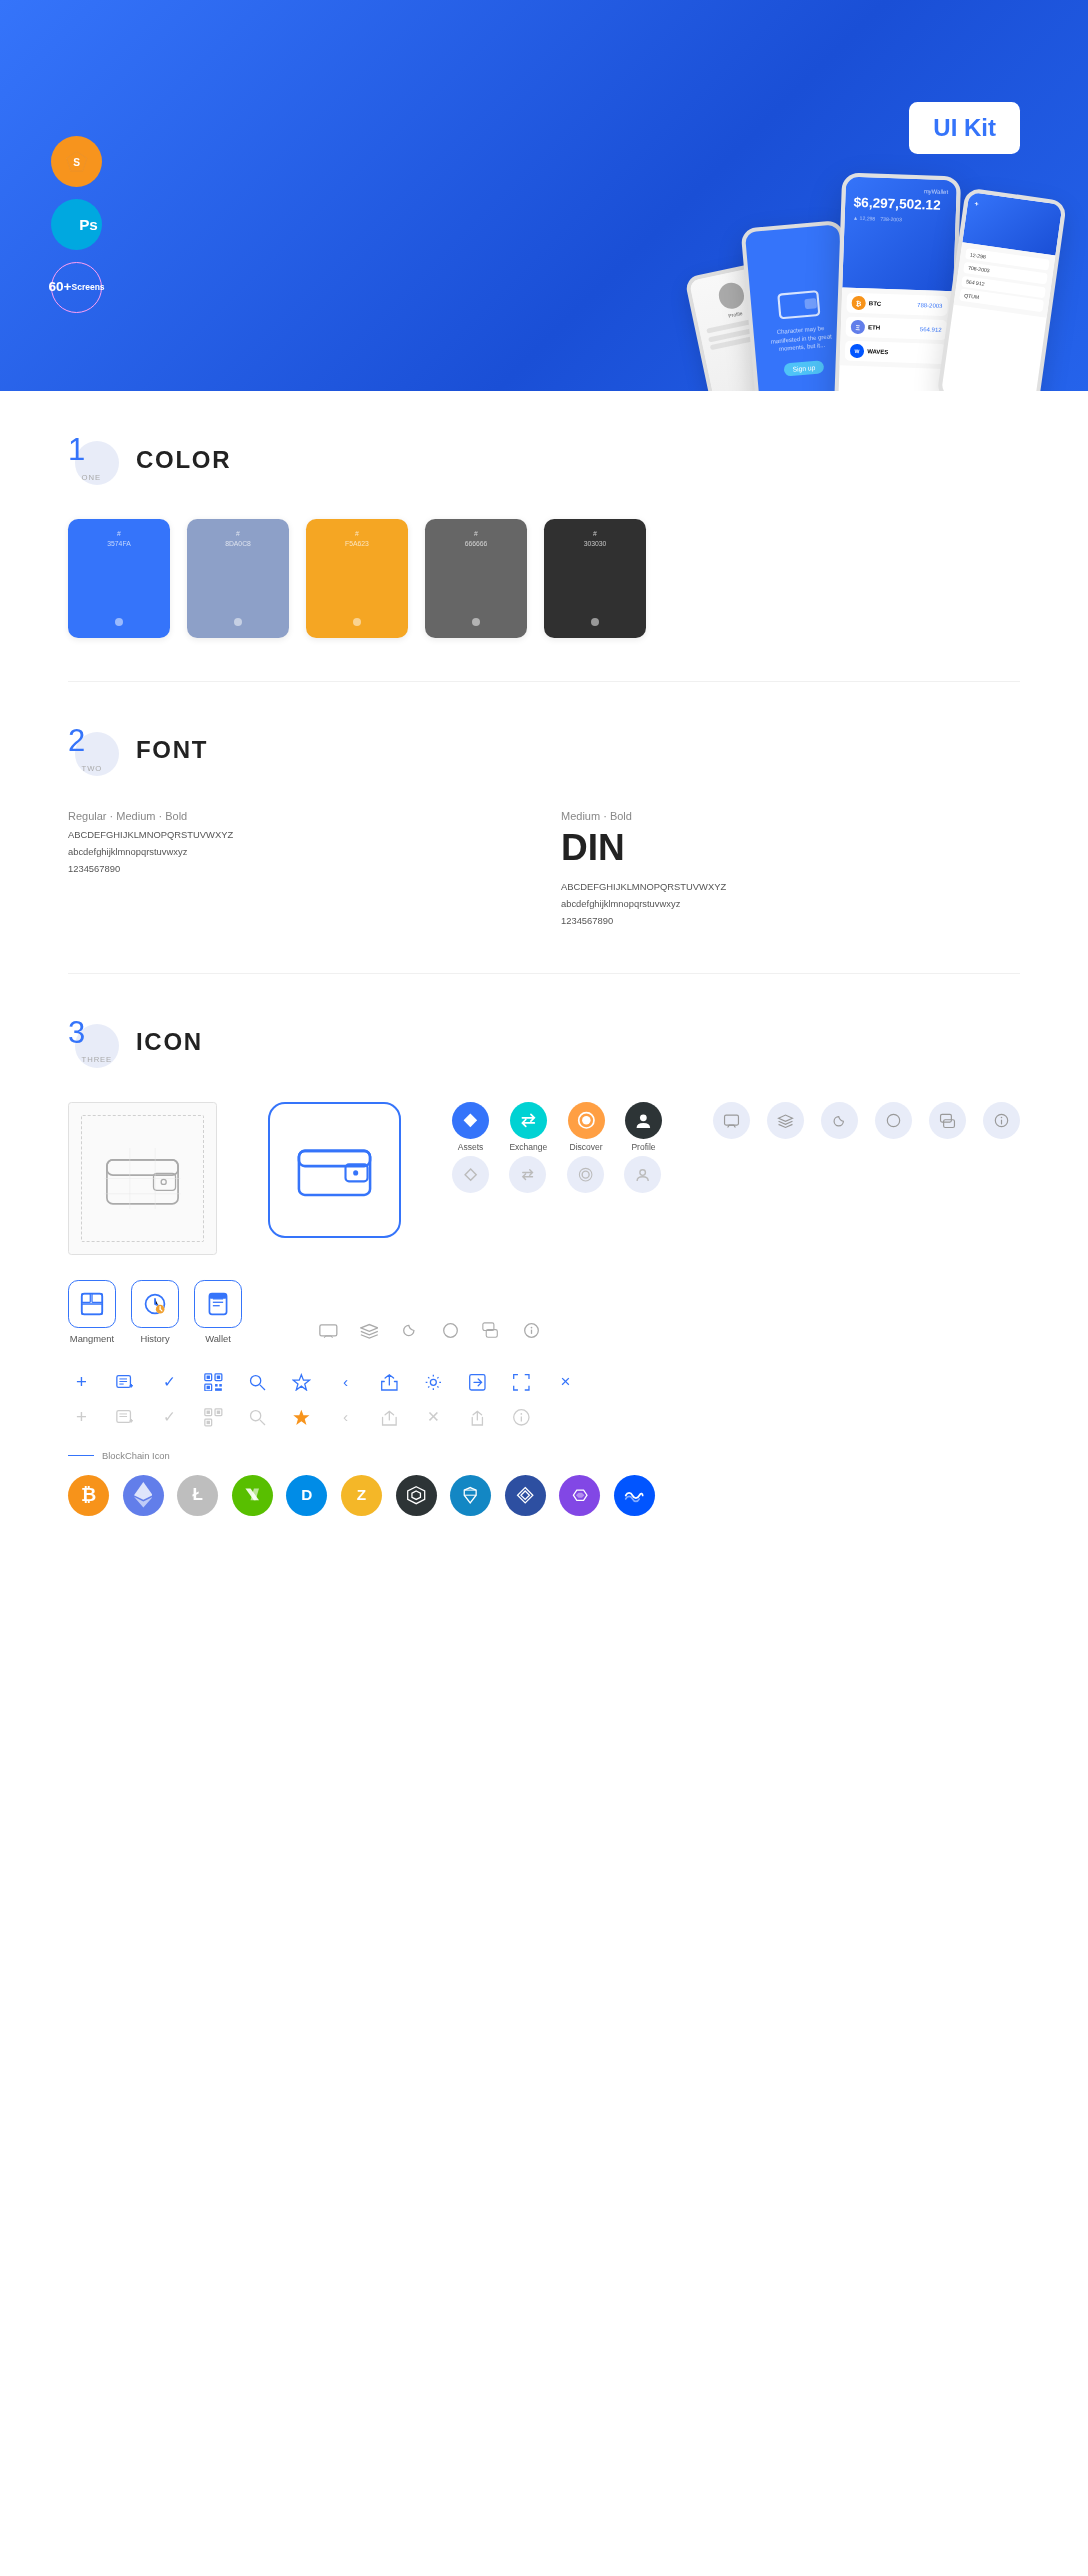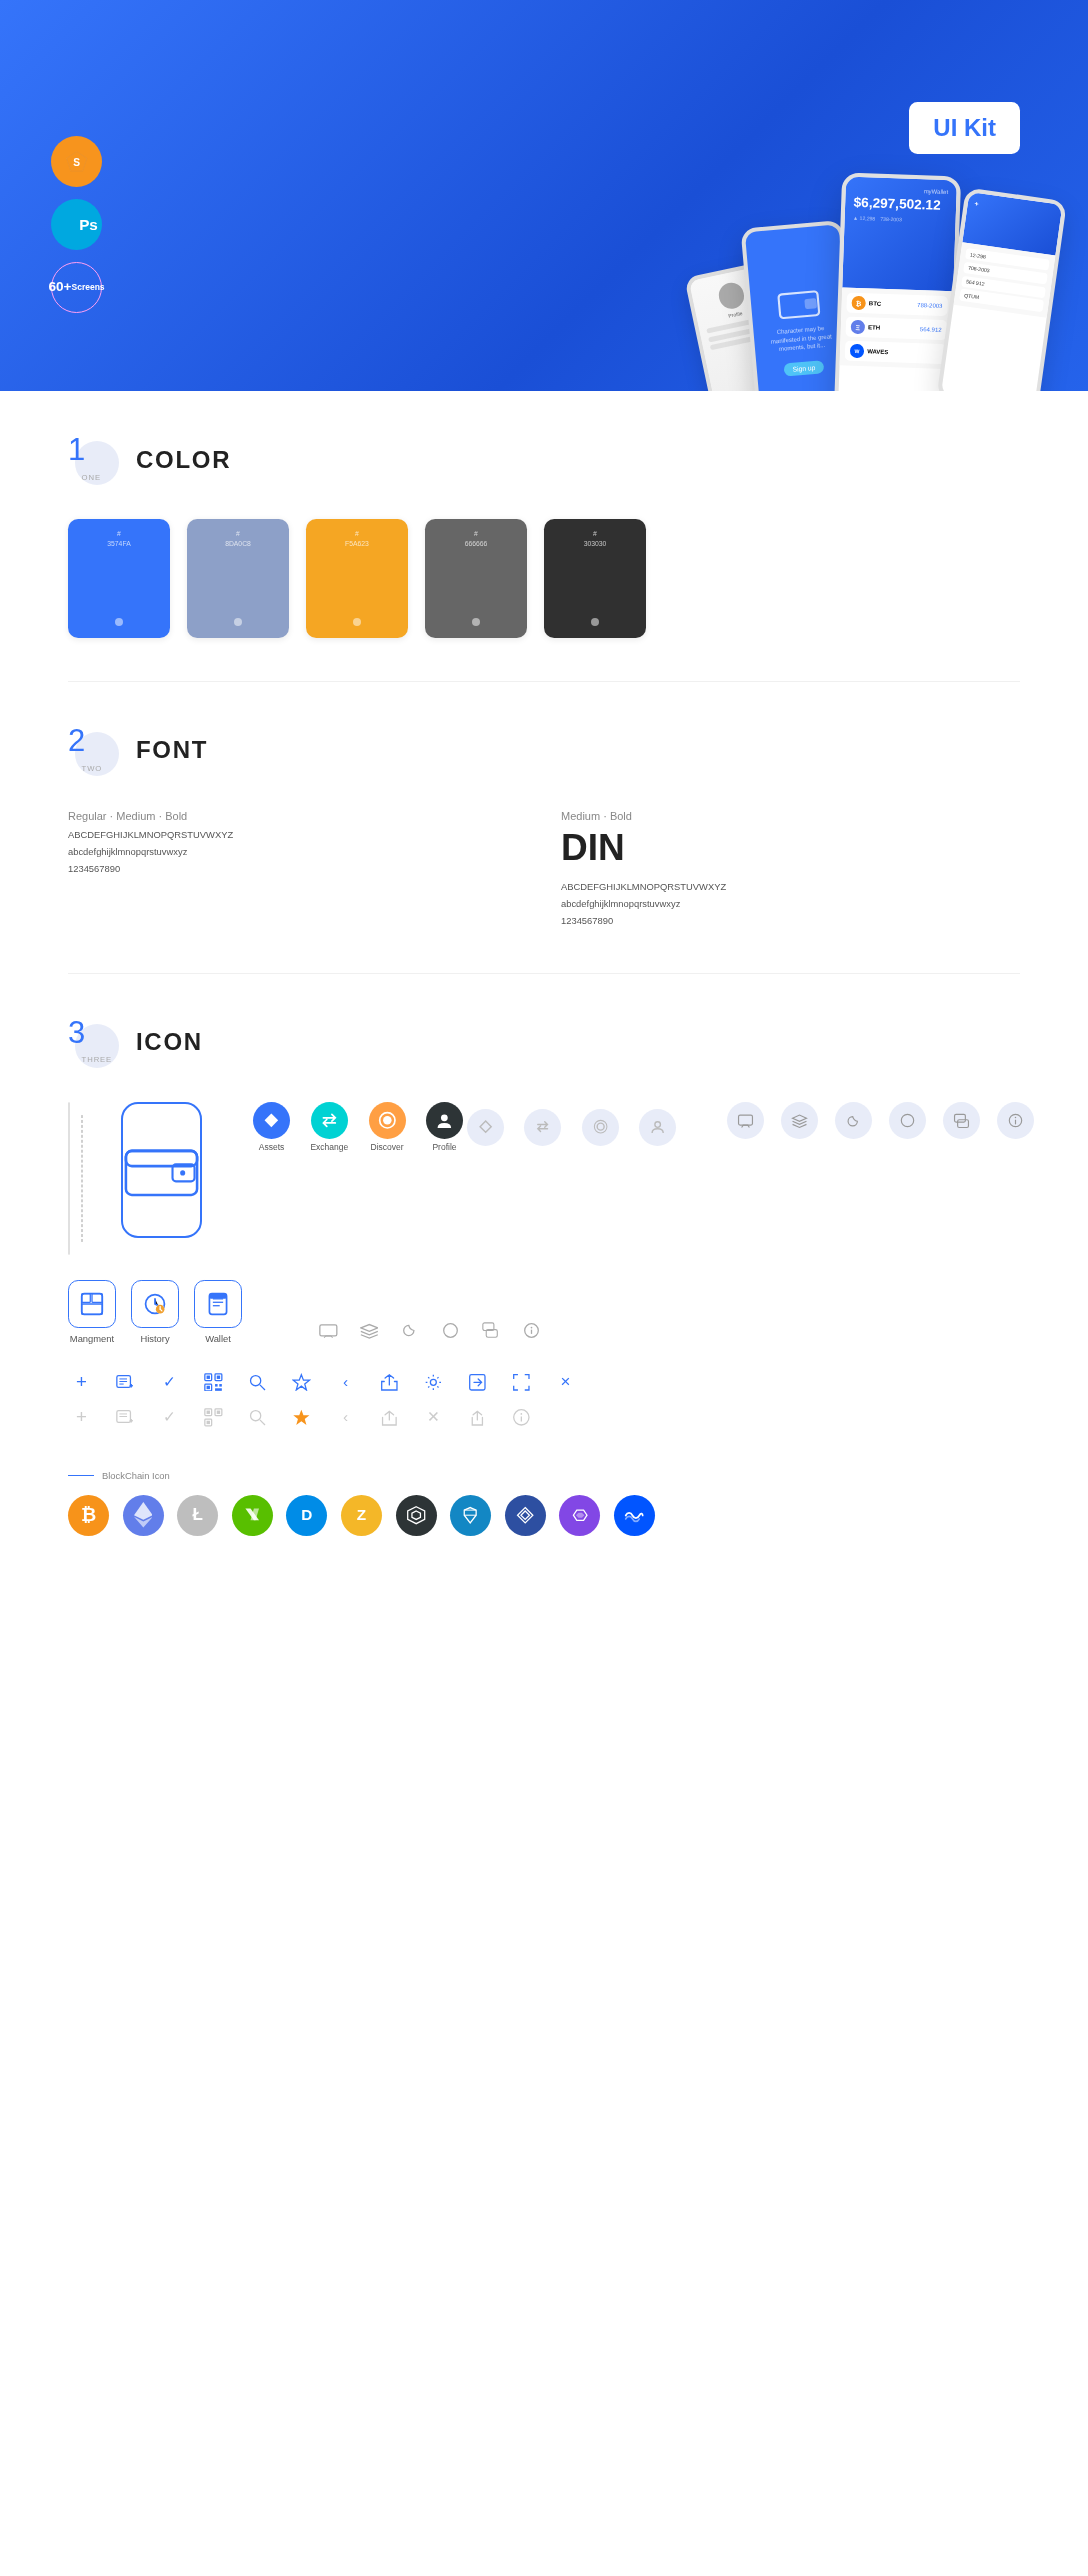--- a/index.html
+++ b/index.html
@@ -241,21 +241,21 @@
       align-items: center;
       margin-top: 17px;
       flex-wrap: wrap;
     }
 
     
     .blockchain-divider {
       display: flex;
       align-items: center;
       gap: 8.5px;
-      margin-top: 39px;
+      margin-top: 19px;
       margin-bottom: 13.6px;
     }
     .blockchain-line {
       width: 25.5px;
       height: 1.7px;
       background: #3574FA;
     }
     .blockchain-text {
       font-size: 9.4px;
       color: #888;
@@ -487,21 +487,21 @@
 
       <div style="width:136px;height:136px;border:2.1px solid #3574FA;border-radius:17px;display:flex;align-items:center;justify-content:center;background:#fff;">
         <svg width="77" height="61" viewBox="0 0 90 72">
           <rect x="3" y="14" width="84" height="52" rx="7" fill="none" stroke="#3574FA" stroke-width="3"></rect>
           <rect x="3" y="14" width="84" height="18" rx="7" fill="none" stroke="#3574FA" stroke-width="3"></rect>
           <rect x="58" y="30" width="26" height="20" rx="4" fill="none" stroke="#3574FA" stroke-width="2.5"></rect>
           <circle cx="70" cy="40" r="3" fill="#3574FA"></circle>
         </svg>
       </div>
 
-      <div style="display:flex;flex-direction:row;gap:4px;text-align:center;">
+      <div style="display:flex;flex-direction:column;gap:4px;text-align:center;">
 
         <div style="display:flex;gap:20.4px;align-items:flex-start;">
           <div class="icon-nav-item">
             <div class="icon-circle icon-circle-blue">
               <svg width="18.7" height="18.7" viewBox="0 0 22 22">
                   <polygon points="11,3 19,11 11,19 3,11" fill="white"></polygon>
                 </svg>
             </div>
             <span class="icon-nav-label">Assets</span>
           </div>

